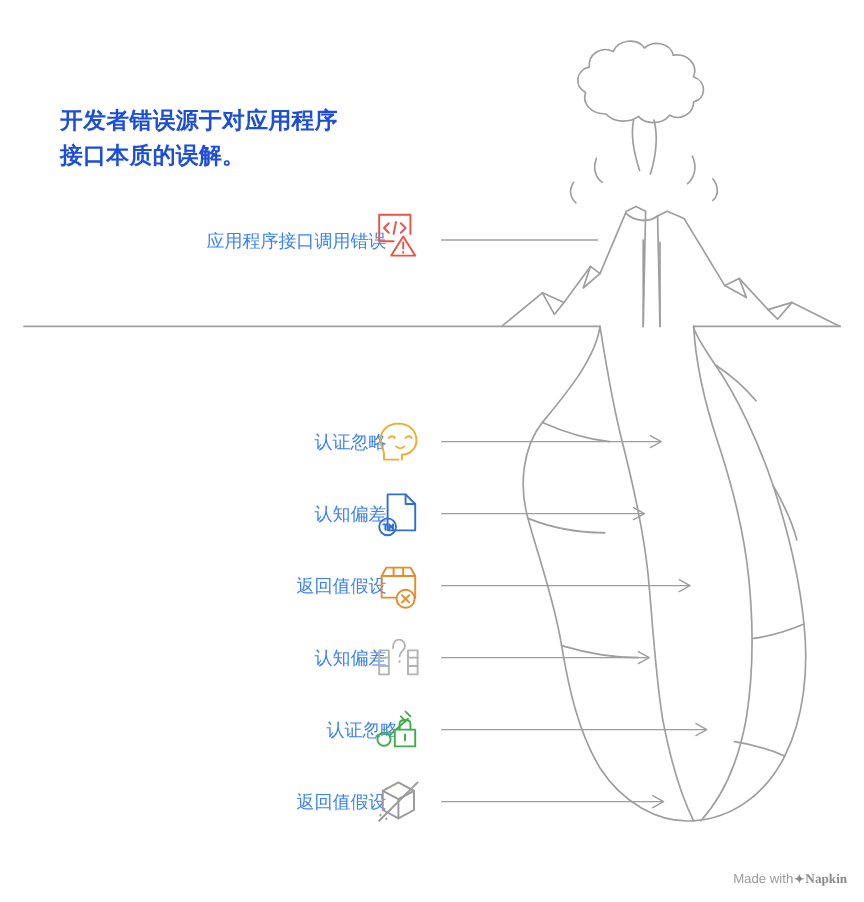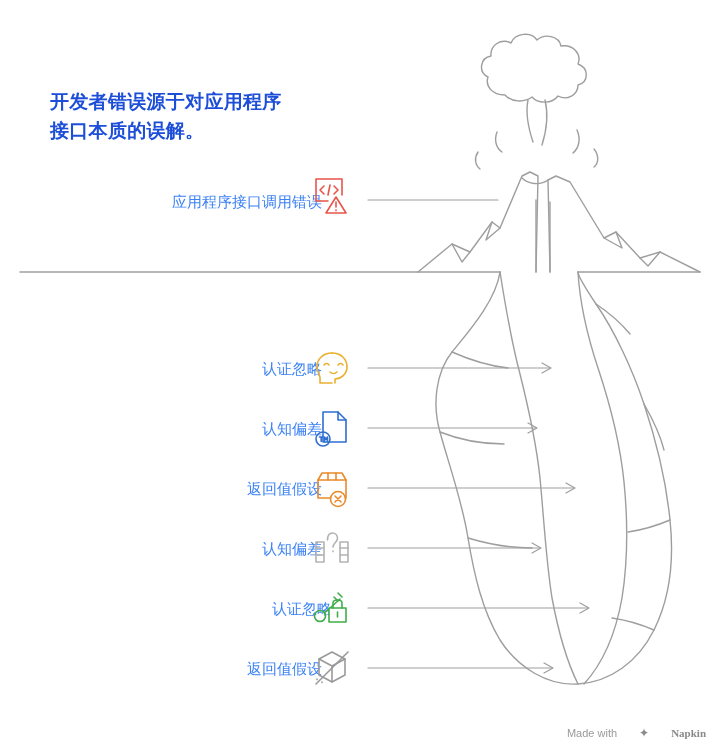--- a/index.html
+++ b/index.html
@@ -53,21 +53,21 @@
     overflow: visible;
   }
   .credit {
     position: absolute;
     right: 14px;
     bottom: 12px;
     font-size: 11px;
     color: #9a9a9a;
     display: flex;
     align-items: center;
-    gap: 22px;
+    gap: 0;
   }
   .credit .brand {
     font-weight: bold;
     color: #8a8a8a;
     font-family: Liberation Serif, serif;
   }
   .credit .mark {
     color: #8a8a8a;
     font-size: 12px;
   }

